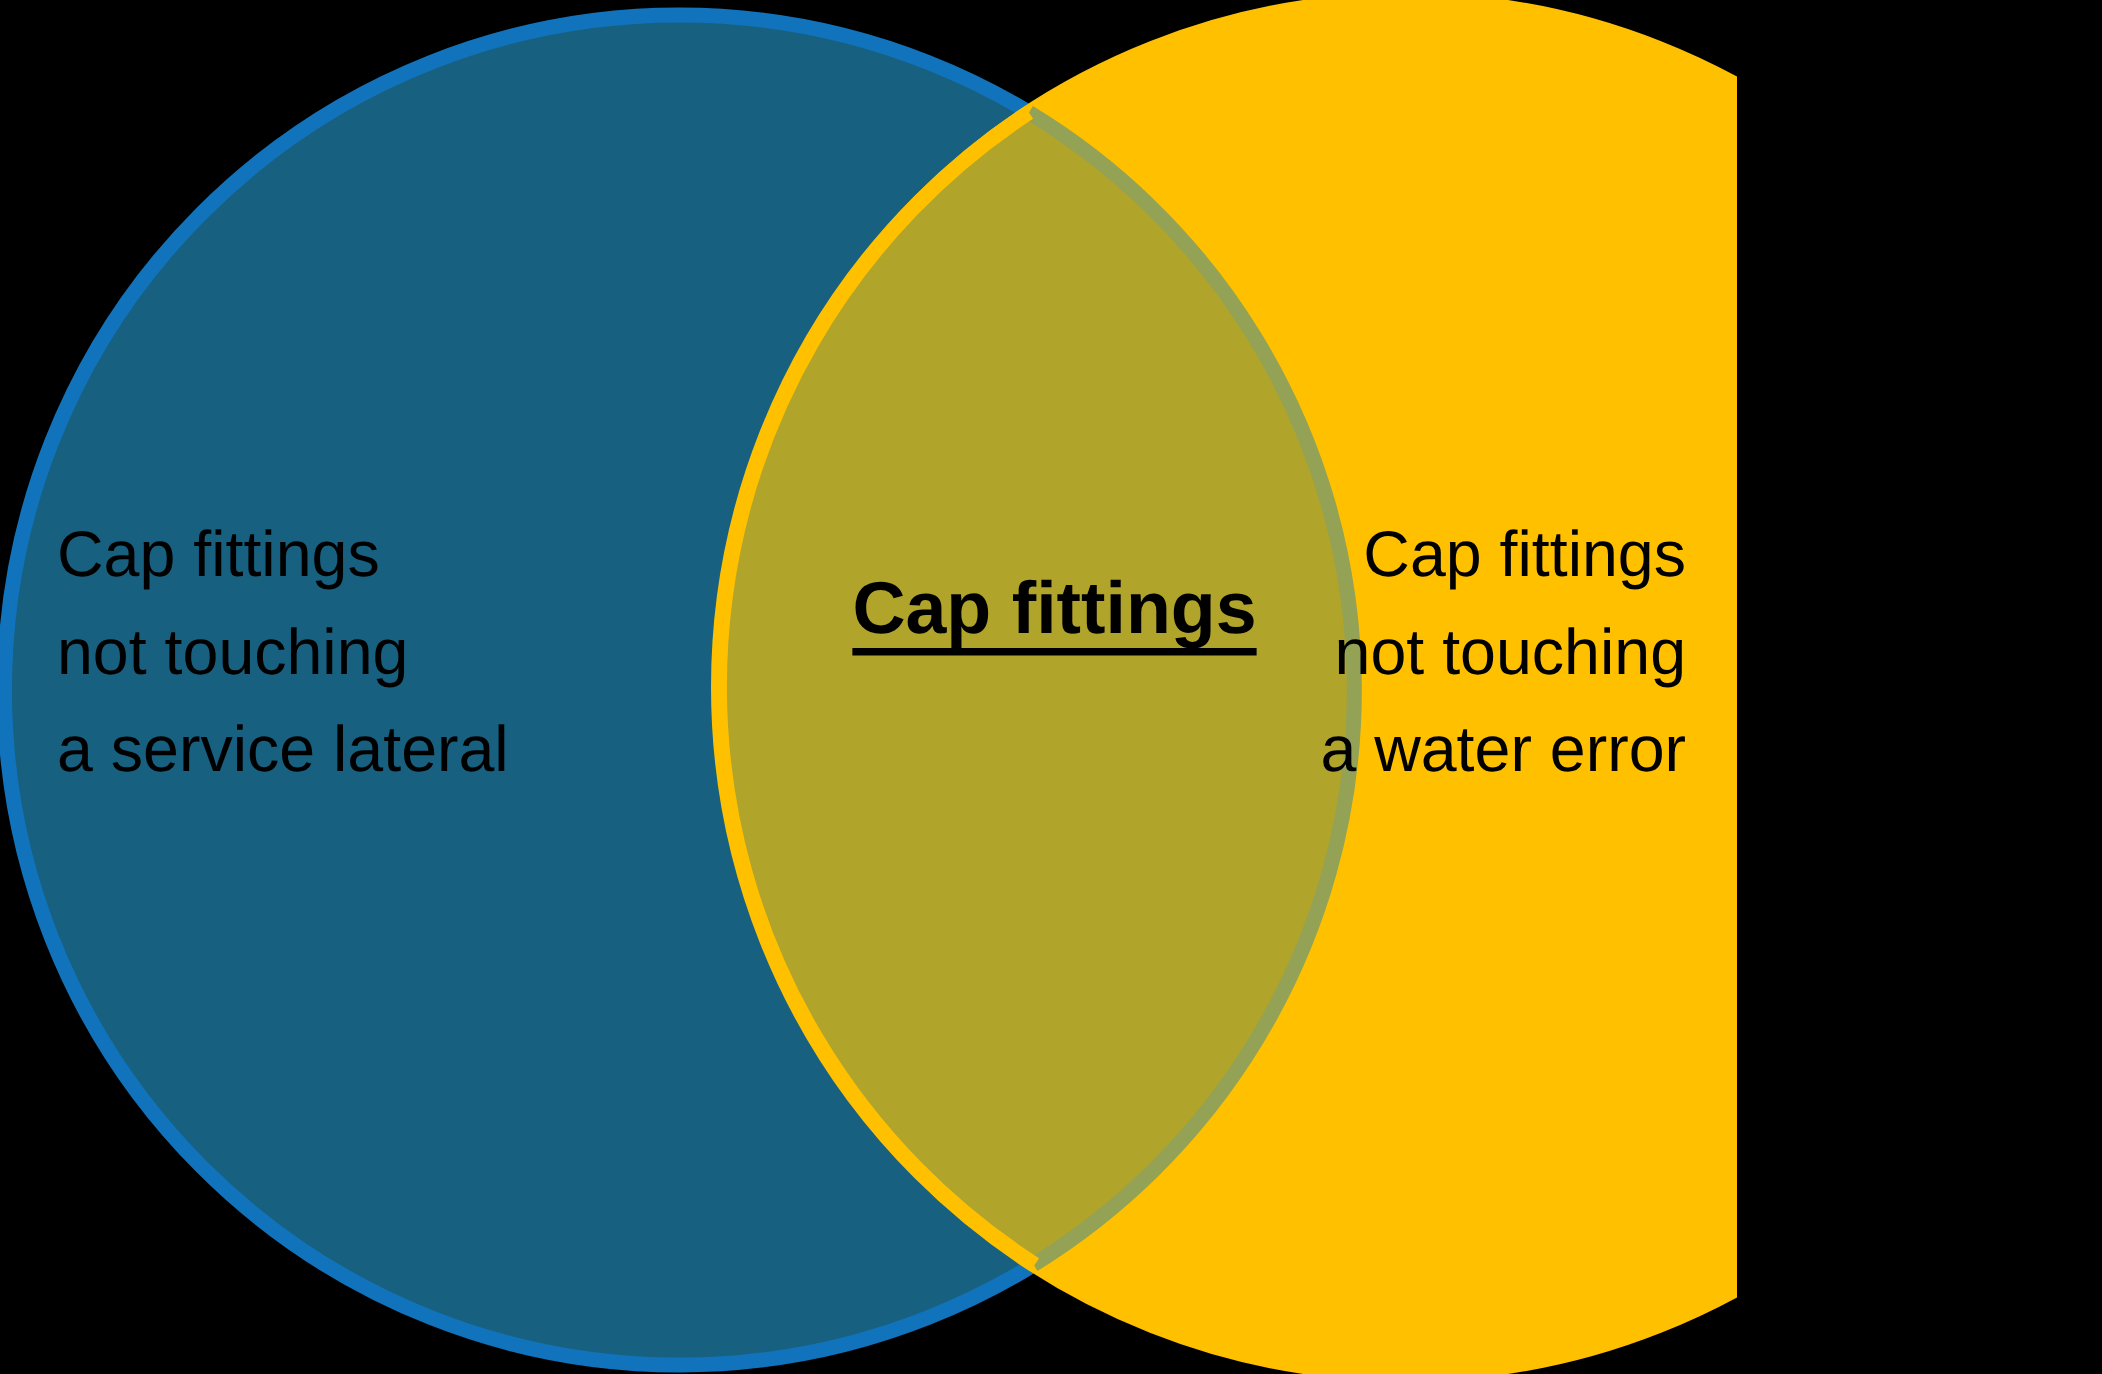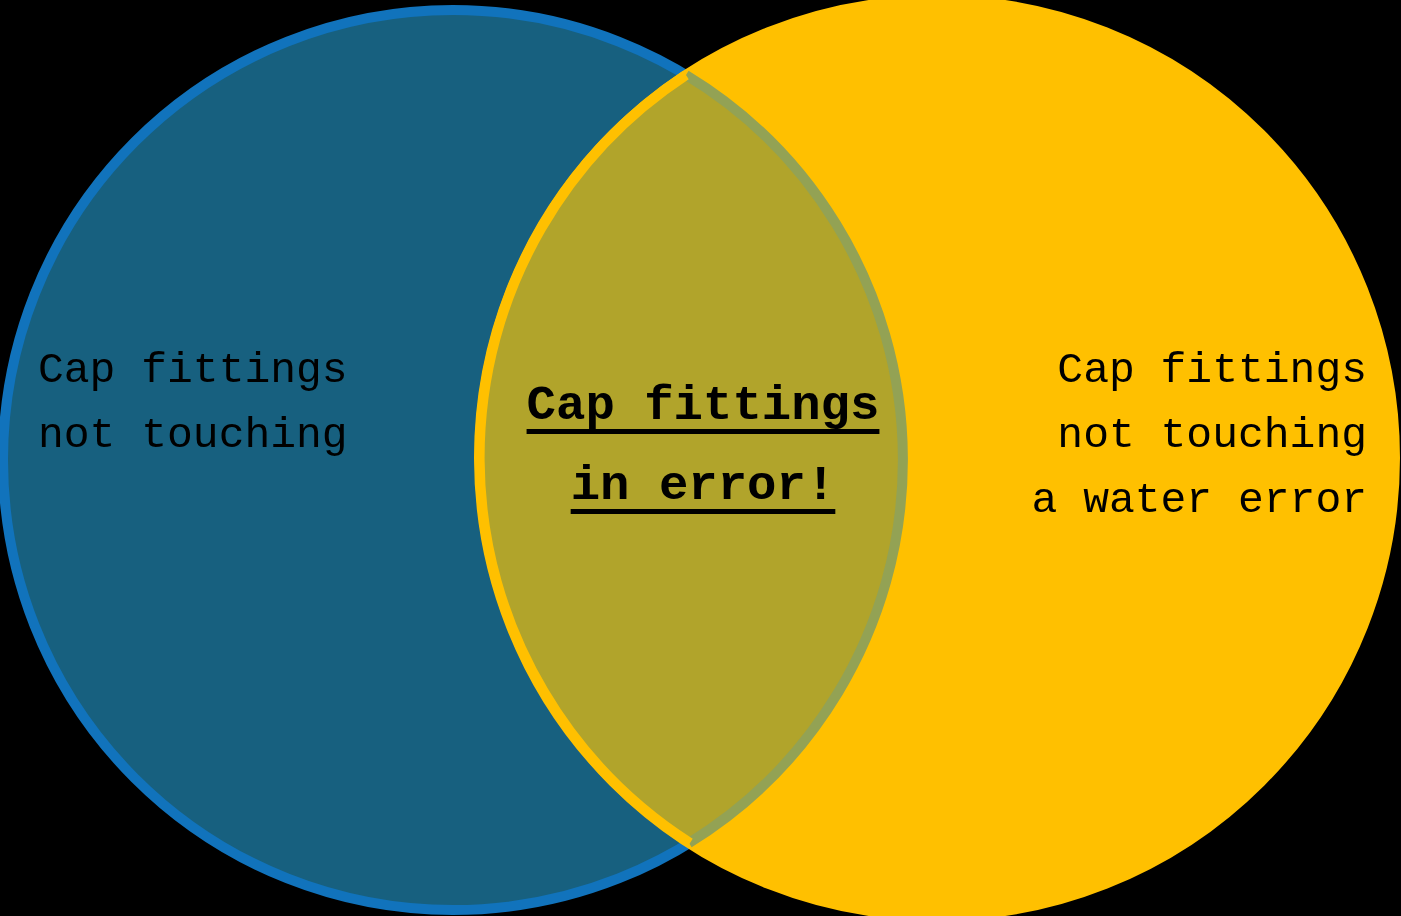--- a/index.html
+++ b/index.html
@@ -2,25 +2,25 @@
 <html><head>
 <meta charset="utf-8">
 <style>
   html, body {
     margin: 0;
     padding: 0;
     background: #000000;
   }
   #stage {
     position: relative;
-    width: 1401px;
+    width: 1158px;
     height: 916px;
     background: #000000;
     overflow: hidden;
-    font-family: Liberation Mono, monospace;
+    font-family: Liberation Sans, sans-serif;
   }
   #venn-svg {
     position: absolute;
     left: 0;
     top: 0;
     width: 1401px;
     height: 916px;
   }
   .label {
     position: absolute;
@@ -73,25 +73,25 @@
     <path d="M 686 75 A 458 458 0 0 0 689 843 A 450 450 0 0 0 686 75 Z" fill="#B1A42B"></path>
 
     <path d="M 689 843 A 450 450 0 0 0 686 75" fill="none" stroke-width="10" stroke="#93A254"></path>
 
     <path d="M 686 75 A 458 458 0 0 0 690 843" fill="none" stroke-width="10" stroke="#FFC000"></path>
   </svg>
 
   <div class="label label-left">
     <span class="line">Cap fittings</span>
     <span class="line">not touching</span>
+    <span class="line">a service lateral</span>
   </div>
 
   <div class="label label-center">
     <span class="line">Cap fittings</span>
-    <span class="line">in error!</span>
   </div>
 
   <div class="label label-right">
     <span class="line">Cap fittings</span>
     <span class="line">not touching</span>
     <span class="line">a water error</span>
   </div>
 
 </div>
 

